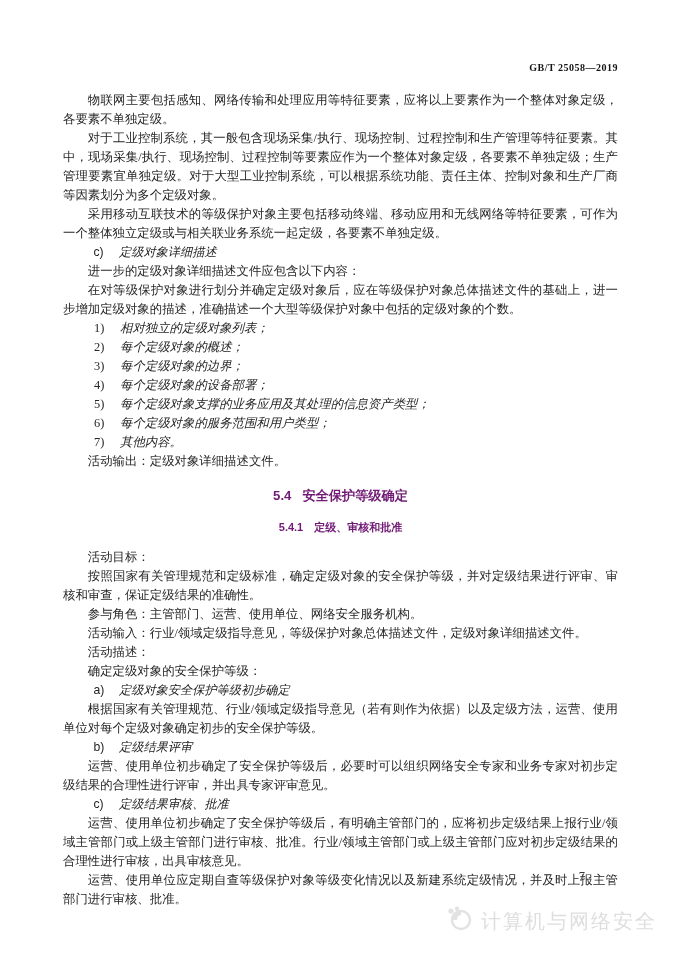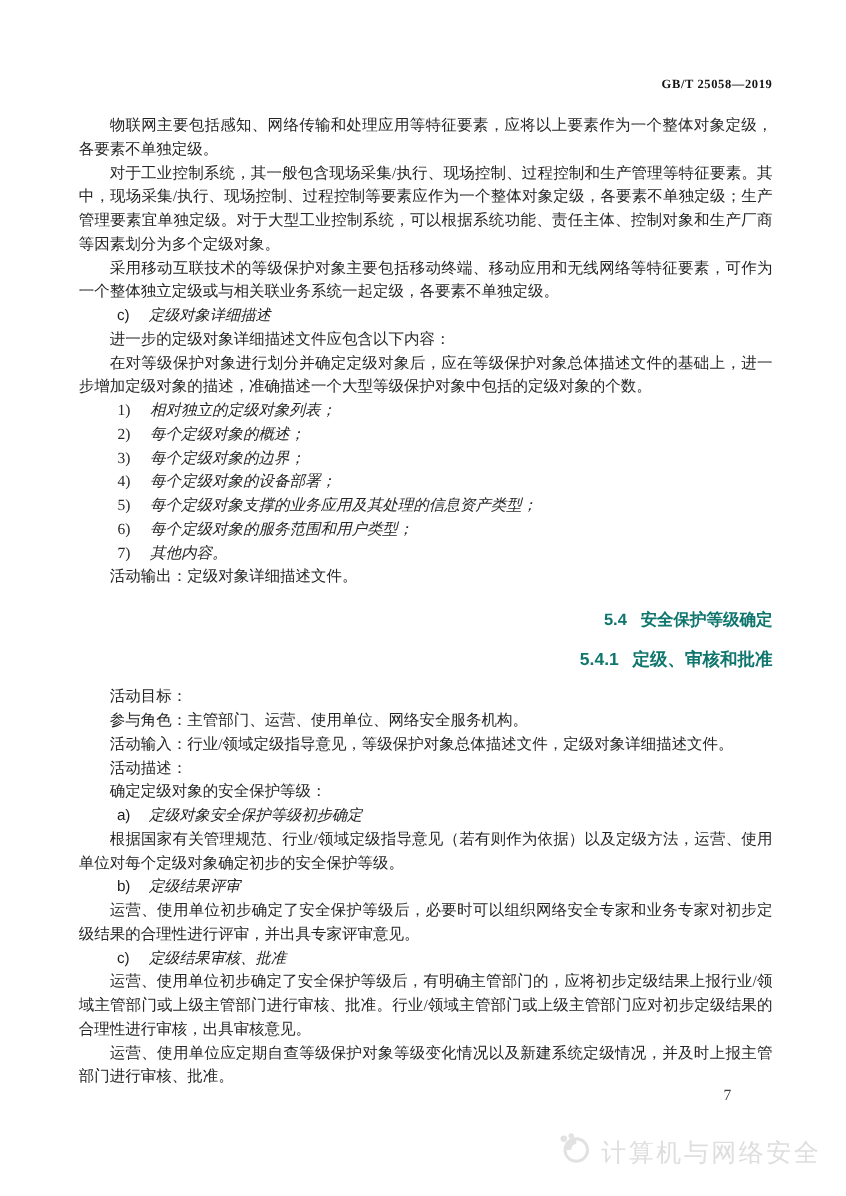--- a/index.html
+++ b/index.html
@@ -31,25 +31,25 @@
   .li-label{flex:none;width:2.1em;}
   .li-text{flex:1;font-style:italic;}
   .sub-item{
     font-family:"Liberation Sans","DejaVu Sans",sans-serif;
     font-size:12.2px;
     color:#1d1d1d;
   }
   .heading{
     font-family:"Liberation Sans","DejaVu Sans",sans-serif;
     font-weight:bold;
-    color:#0f766e;
-    text-align:right;
+    color:#701a75;
+    text-align:center;
   }
   .h1{font-size:13.2px;margin:15px 0 0 0;}
-  .h2{font-size:14px;margin:13px 0 11px 0;}
+  .h2{font-size:11px;margin:13px 0 11px 0;}
   .h-label{margin-right:11px;}
   .pageno{
     position:absolute;top:869px;right:92px;
     font-size:12.5px;color:#3a3a3a;
     font-family:"Liberation Serif","DejaVu Serif",serif;
   }
   .watermark{
     position:absolute;top:906px;right:20px;
     display:flex;align-items:center;gap:7px;
     color:#dedede;
@@ -103,20 +103,21 @@
         <span class="li-text">每个定级对象的服务范围和用户类型；</span>
       </div>
       <div class="list-item">
         <span class="li-label">7)</span>
         <span class="li-text">其他内容。</span>
       </div>
       <p class="para">活动输出：定级对象详细描述文件。</p>
       <div class="heading h1"><span class="h-label">5.4</span><span class="h-text">安全保护等级确定</span></div>
       <div class="heading h2"><span class="h-label">5.4.1</span><span class="h-text">定级、审核和批准</span></div>
       <p class="para">活动目标：</p>
+      <p class="para">按照国家有关管理规范和定级标准，确定定级对象的安全保护等级，并对定级结果进行评审、审核和审查，保证定级结果的准确性。</p>
       <p class="para">参与角色：主管部门、运营、使用单位、网络安全服务机构。</p>
       <p class="para">活动输入：行业/领域定级指导意见，等级保护对象总体描述文件，定级对象详细描述文件。</p>
       <p class="para">活动描述：</p>
       <p class="para">确定定级对象的安全保护等级：</p>
       <div class="sub-item">
         <span class="li-label">a)</span>
         <span class="li-text">定级对象安全保护等级初步确定</span>
       </div>
       <p class="para">根据国家有关管理规范、行业/领域定级指导意见（若有则作为依据）以及定级方法，运营、使用单位对每个定级对象确定初步的安全保护等级。</p>
       <div class="sub-item">

